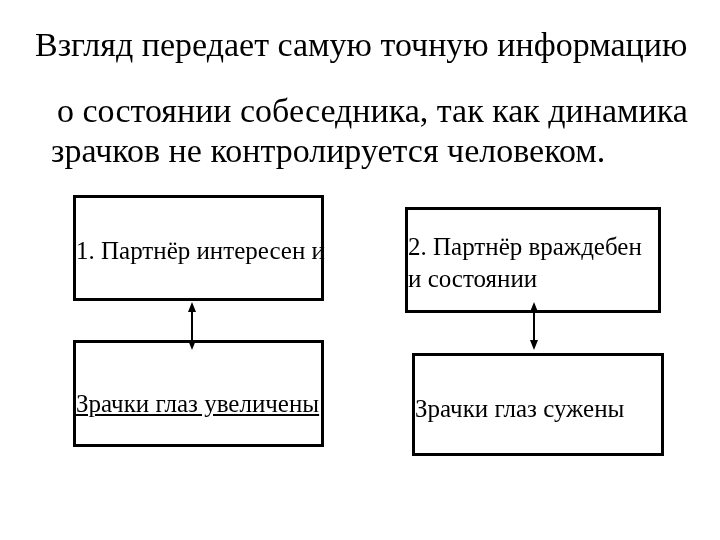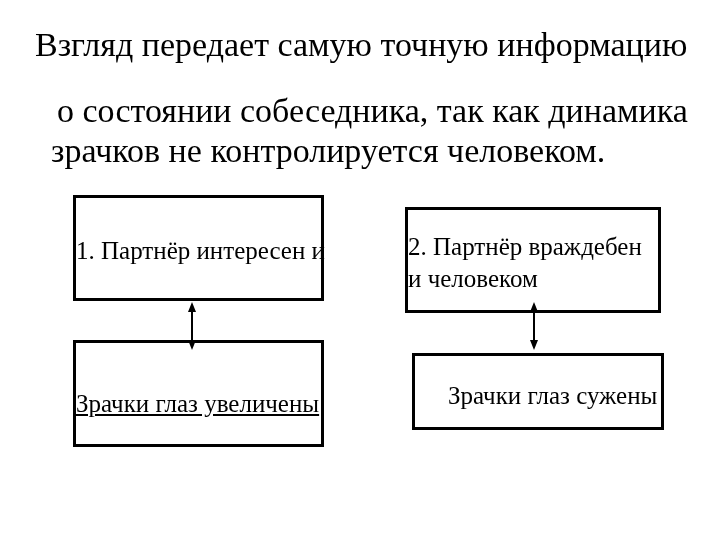--- a/index.html
+++ b/index.html
@@ -39,21 +39,21 @@
     text-align: center;
     font-size: 25px;
     line-height: 32px;
     white-space: nowrap;
   }
   .box .box-line { white-space: nowrap; }
 
   .box-1 { left: 73px;  top: 195px; width: 251px; height: 106px; padding-top: 6px; }
   .box-2 { left: 405px; top: 195px; width: 256px; height: 106px; padding-top: 6px; margin-top: 12px; }
   .box-3 { left: 73px;  top: 340px; width: 251px; height: 107px; padding-top: 21px; text-decoration: underline; }
-  .box-4 { left: 412px; top: 353px; width: 252px; height: 77px; padding-top: 8px; padding-left: 33px; }
+  .box-4 { left: 412px; top: 353px; width: 252px; height: 103px; padding-top: 8px; }
 
   .connector {
     position: absolute;
     width: 16px;
     height: 50px;
   }
   .connector-left  { left: 184px; top: 301px; }
   .connector-right { left: 526px; top: 301px; }
   .connector svg { display: block; width: 16px; height: 50px; }
 </style>
@@ -67,21 +67,21 @@
     <div class="t-line t-line2">о состоянии собеседника, так как динамика</div>
     <div class="t-line t-line3">зрачков не контролируется человеком.</div>
   </div>
 
   <div class="box box-1">
     <div class="box-line">1. Партнёр интересен и</div>
   </div>
 
   <div class="box box-2">
     <div class="box-line">2. Партнёр враждебен</div>
-    <div class="box-line">и человеком</div>
+    <div class="box-line">и состоянии</div>
   </div>
 
   <div class="box box-3">
     <div class="box-line">Зрачки глаз увеличены</div>
   </div>
 
   <div class="box box-4">
     <div class="box-line">Зрачки глаз сужены</div>
   </div>
 

